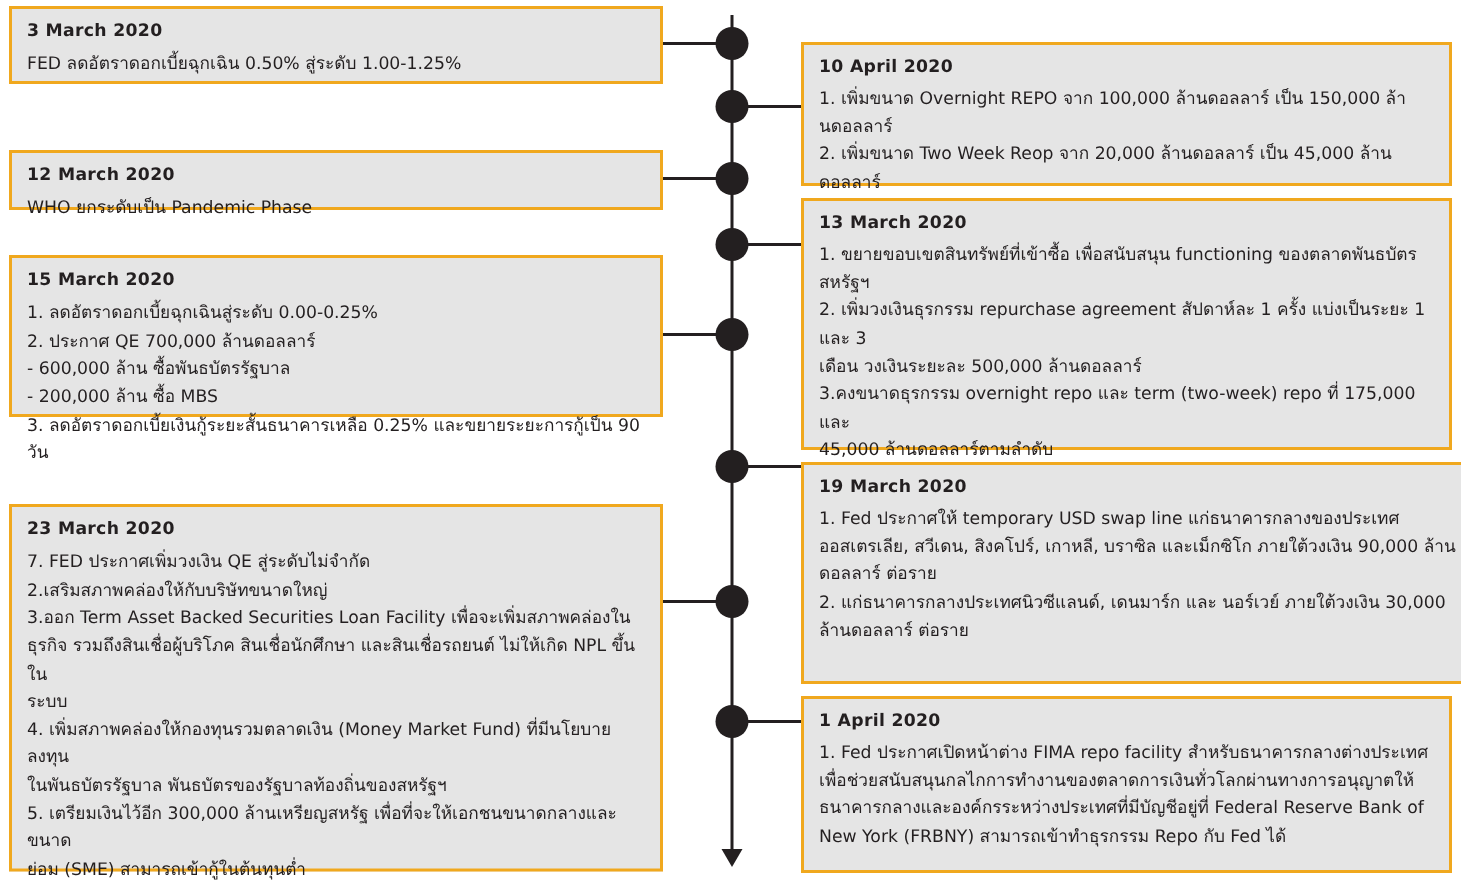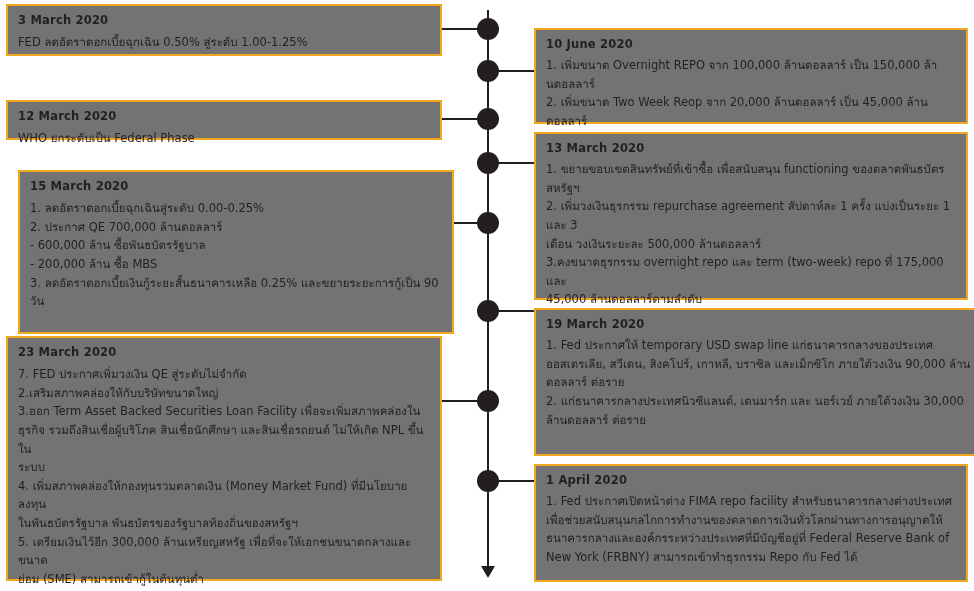--- a/index.html
+++ b/index.html
@@ -42,21 +42,21 @@
   }
   .connector {
     position: absolute;
     height: 2px;
     background: #231f20;
   }
   
   .card {
     position: absolute;
     border: 2px solid #f0a81e;
-    background: #737373;
+    background: #e5e5e5;
     padding: 7px 10px 8px 10px;
   }
   .card .date {
     font-weight: bold;
     font-size: 11.5px;
     color: #231f20;
     margin: 0 0 5px 0;
     letter-spacing: 0.2px;
   }
   .card .line {
@@ -94,24 +94,24 @@
   <div class="connector" style="left:498px; top:310px; width:36px;"></div>
   <div class="connector" style="left:498px; top:480px; width:36px;"></div>
 
   <div class="card left" style="left:6px; top:4px; width:436px; height:52px;">
     <p class="date">3 March 2020</p>
     <p class="line">FED ลดอัตราดอกเบี้ยฉุกเฉิน 0.50% สู่ระดับ 1.00-1.25%</p>
   </div>
 
   <div class="card left" style="left:6px; top:100px; width:436px; height:40px;">
     <p class="date">12 March 2020</p>
-    <p class="line">WHO ยกระดับเป็น Federal Phase</p>
+    <p class="line">WHO ยกระดับเป็น Pandemic Phase</p>
   </div>
 
-  <div class="card left" style="left:6px; top:170px; width:436px; height:164px;margin-left:12px;">
+  <div class="card left" style="left:6px; top:170px; width:436px; height:108px;">
     <p class="date">15 March 2020</p>
     <p class="line">1. ลดอัตราดอกเบี้ยฉุกเฉินสู่ระดับ 0.00-0.25%</p>
     <p class="line">2. ประกาศ QE 700,000 ล้านดอลลาร์</p>
     <p class="line">- 600,000 ล้าน ซื้อพันธบัตรรัฐบาล</p>
     <p class="line">- 200,000 ล้าน ซื้อ MBS</p>
     <p class="line">3. ลดอัตราดอกเบี้ยเงินกู้ระยะสั้นธนาคารเหลือ 0.25% และขยายระยะการกู้เป็น 90 วัน</p>
   </div>
 
   <div class="card left" style="left:6px; top:336px; width:436px; height:245px;">
     <p class="date">23 March 2020</p>
@@ -120,21 +120,21 @@
     <p class="line">3.ออก Term Asset Backed Securities Loan Facility เพื่อจะเพิ่มสภาพคล่องใน</p>
     <p class="line">ธุรกิจ รวมถึงสินเชื่อผู้บริโภค สินเชื่อนักศึกษา และสินเชื่อรถยนต์ ไม่ให้เกิด NPL ขึ้นใน</p>
     <p class="line">ระบบ</p>
     <p class="line">4. เพิ่มสภาพคล่องให้กองทุนรวมตลาดเงิน (Money Market Fund) ที่มีนโยบายลงทุน</p>
     <p class="line">ในพันธบัตรรัฐบาล พันธบัตรของรัฐบาลท้องถิ่นของสหรัฐฯ</p>
     <p class="line">5. เตรียมเงินไว้อีก 300,000 ล้านเหรียญสหรัฐ เพื่อที่จะให้เอกชนขนาดกลางและขนาด</p>
     <p class="line">ย่อม (SME) สามารถเข้ากู้ในต้นทุนต่ำ</p>
   </div>
 
   <div class="card right" style="left:534px; top:28px; width:434px; height:96px;">
-    <p class="date">10 June 2020</p>
+    <p class="date">10 April 2020</p>
     <p class="line">1. เพิ่มขนาด Overnight REPO จาก 100,000 ล้านดอลลาร์ เป็น 150,000 ล้า</p>
     <p class="line">นดอลลาร์</p>
     <p class="line">2. เพิ่มขนาด Two Week Reop จาก 20,000 ล้านดอลลาร์ เป็น 45,000 ล้านดอลลาร์</p>
   </div>
 
   <div class="card right" style="left:534px; top:132px; width:434px; height:168px;">
     <p class="date">13 March 2020</p>
     <p class="line">1. ขยายขอบเขตสินทรัพย์ที่เข้าซื้อ เพื่อสนับสนุน functioning ของตลาดพันธบัตร</p>
     <p class="line">สหรัฐฯ</p>
     <p class="line">2. เพิ่มวงเงินธุรกรรม repurchase agreement สัปดาห์ละ 1 ครั้ง แบ่งเป็นระยะ 1 และ 3</p>

